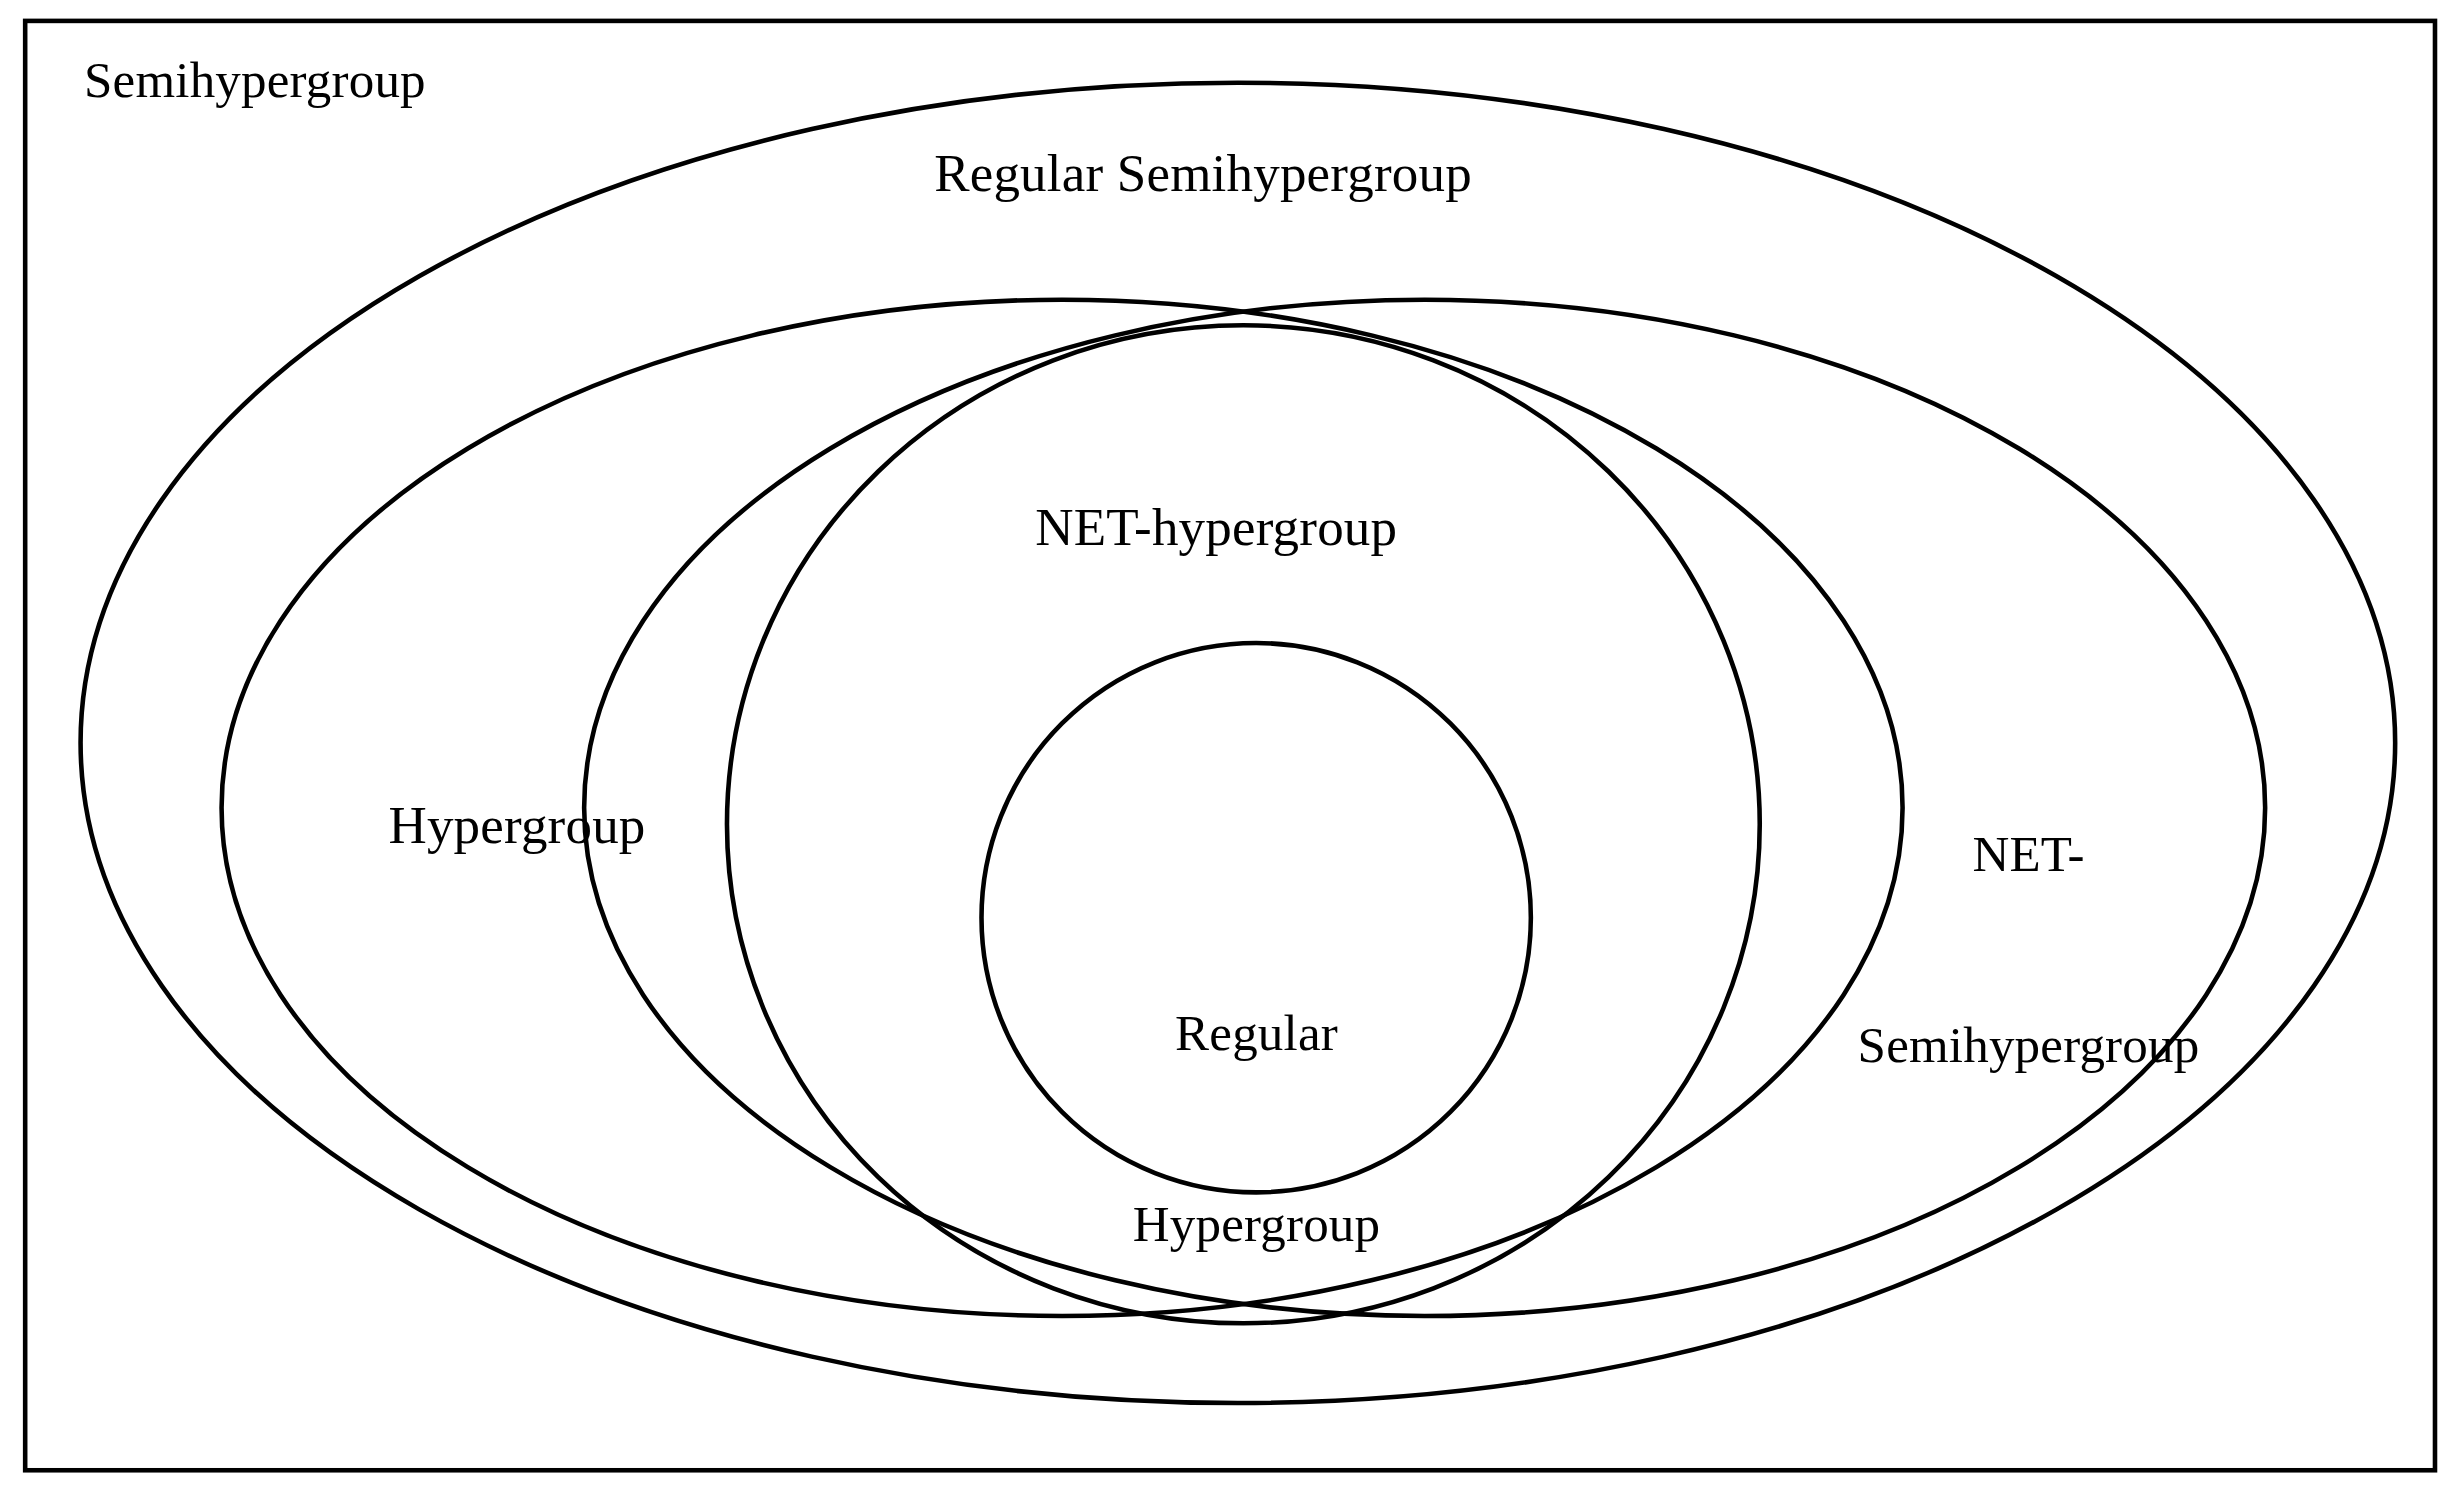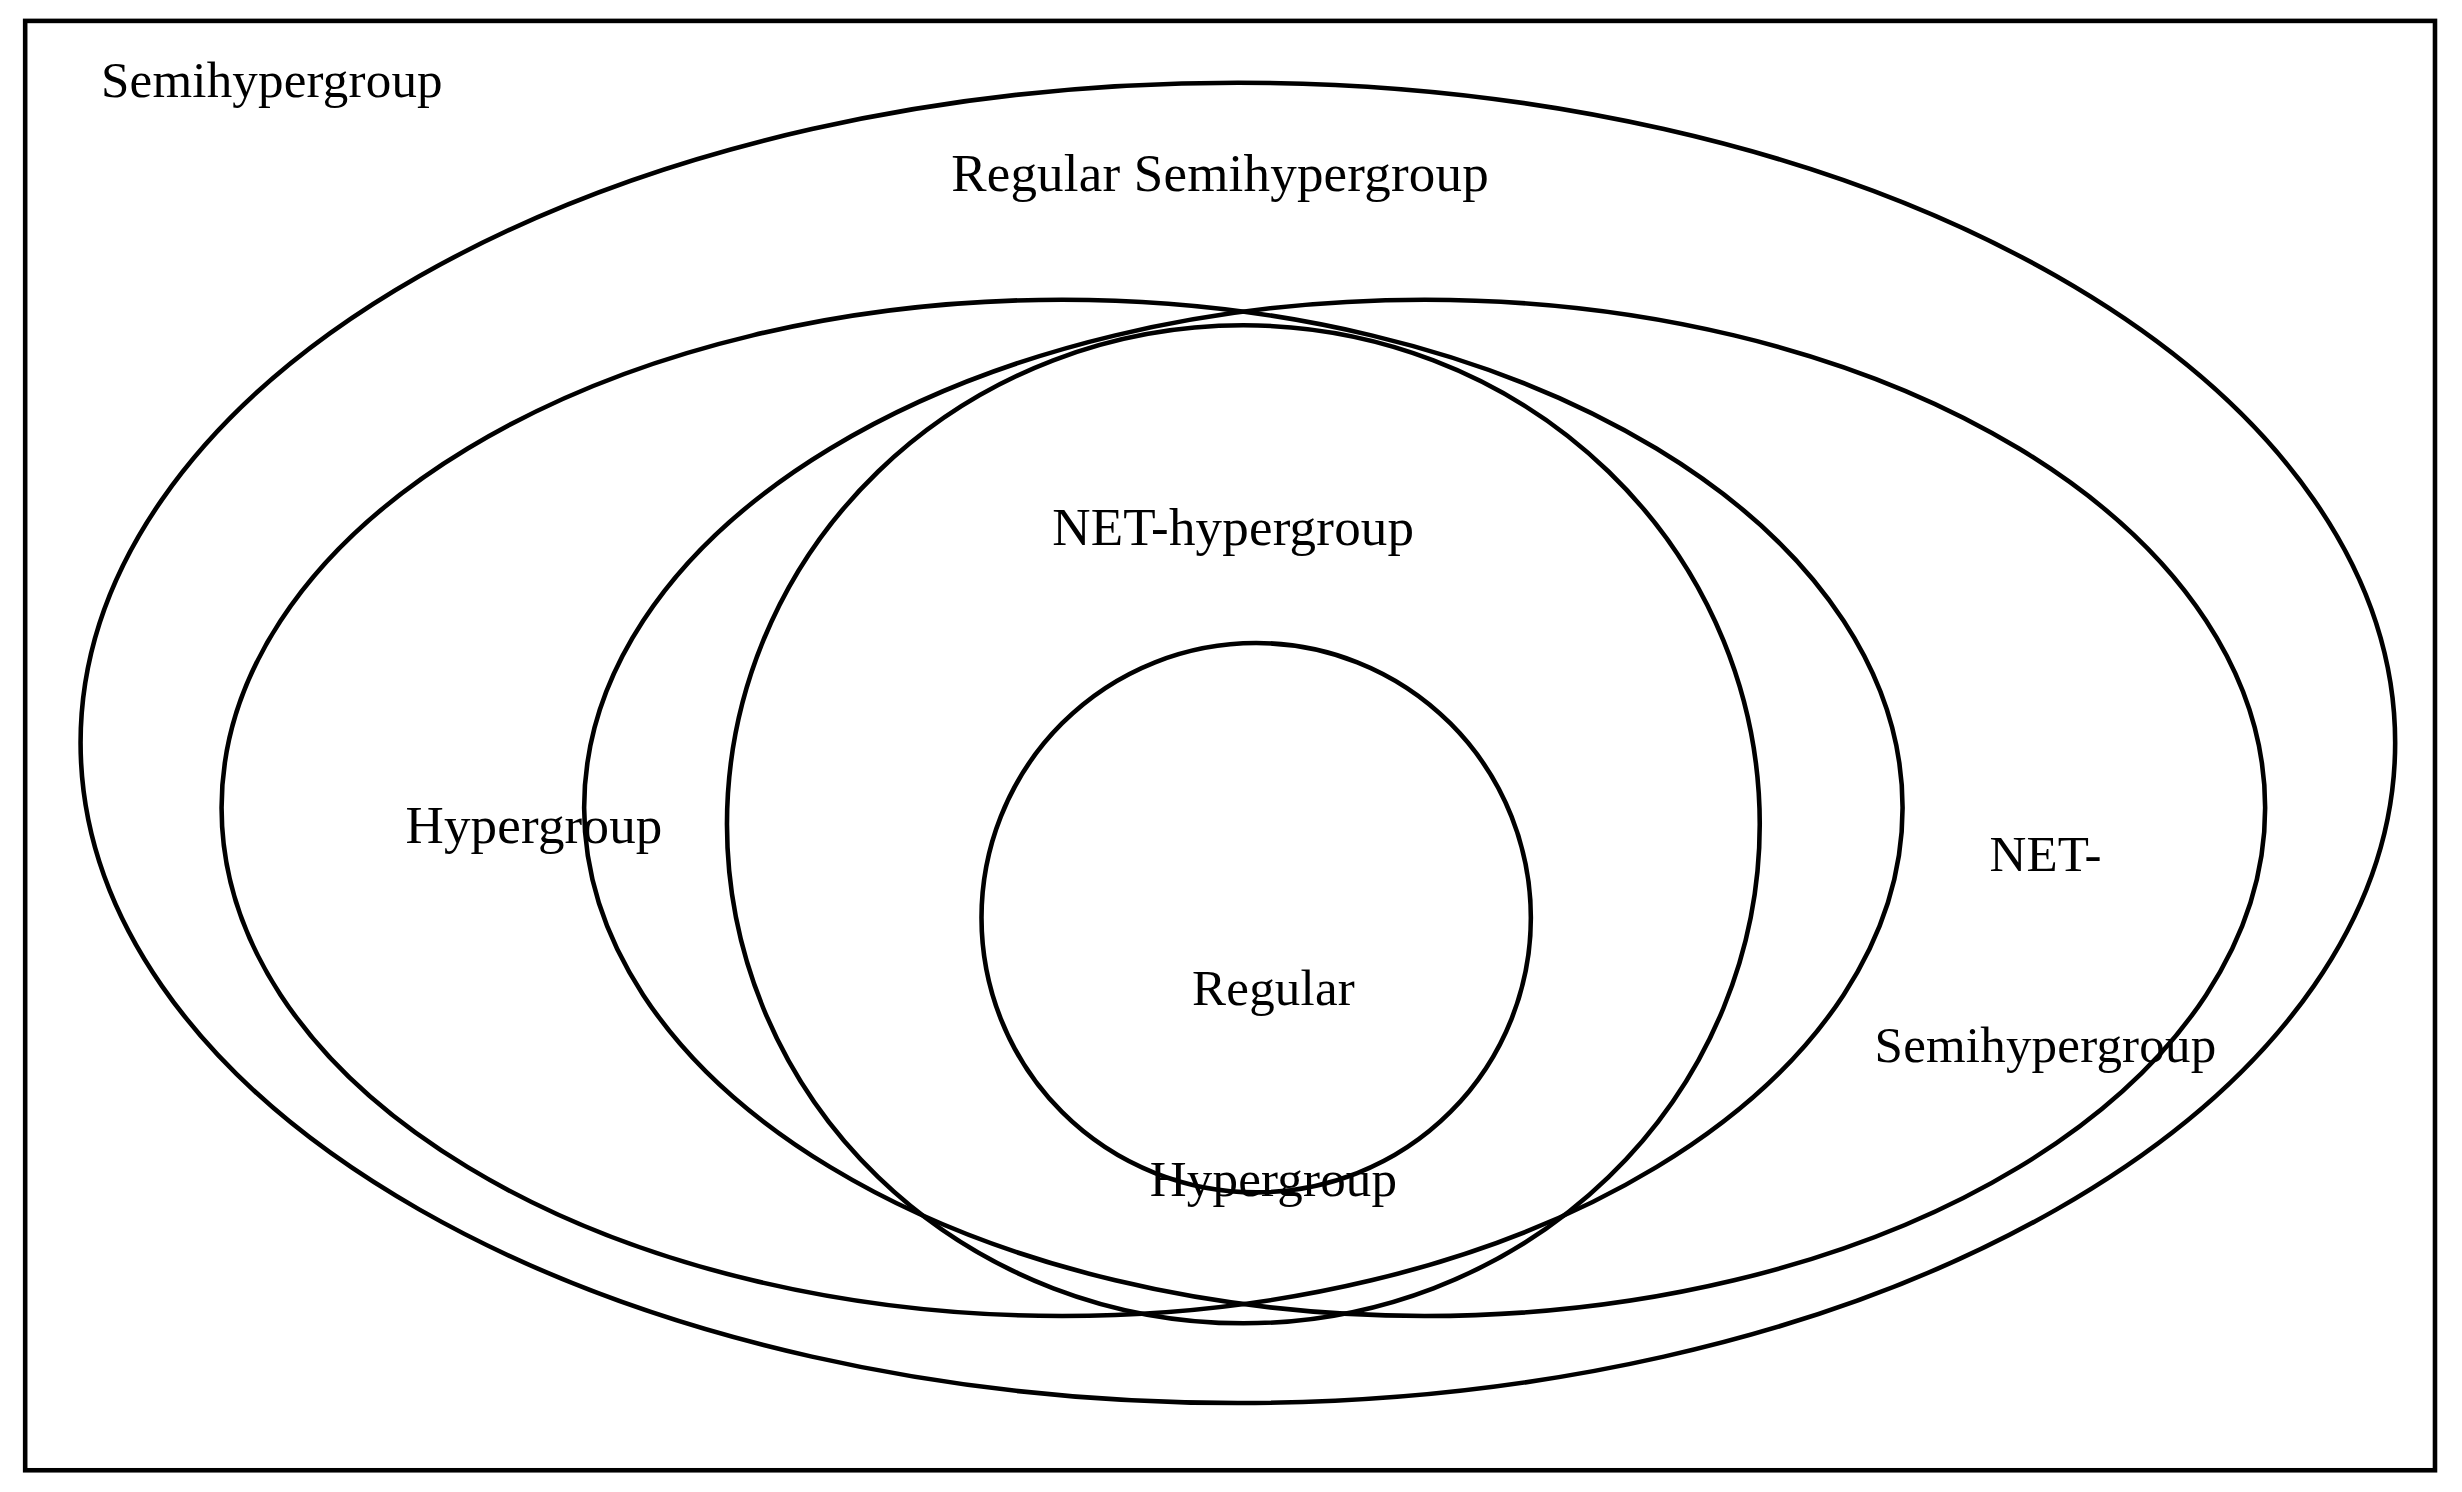--- a/index.html
+++ b/index.html
@@ -33,21 +33,20 @@
     stroke: #000000;
   }
   .label {
     position: absolute;
     color: #000000;
     white-space: pre;
     text-align: center;
     line-height: 1.18;
     letter-spacing: 0.2px;
     font-weight: 400;
-    margin-left: 17px;
   }
   .label-left {
     text-align: left;
   }
   
   #label-semihypergroup {
     left: 84px;
     top: 50px;
     font-size: 51px;
   }
@@ -66,21 +65,21 @@
     transform: translateX(-14.7px);
   }
   #label-hypergroup {
     left: 256px;
     top: 794px;
     width: 522px;
     font-size: 53px;
   }
   #label-regular-hypergroup {
     left: 982px;
-    top: 829px;
+    top: 874px;
     width: 549px;
     font-size: 51px;
     line-height: 1.25;
   }
   #label-net-semihypergroup {
     left: 1763px;
     top: 695px;
     width: 531px;
     font-size: 51px;
     line-height: 1.25;

